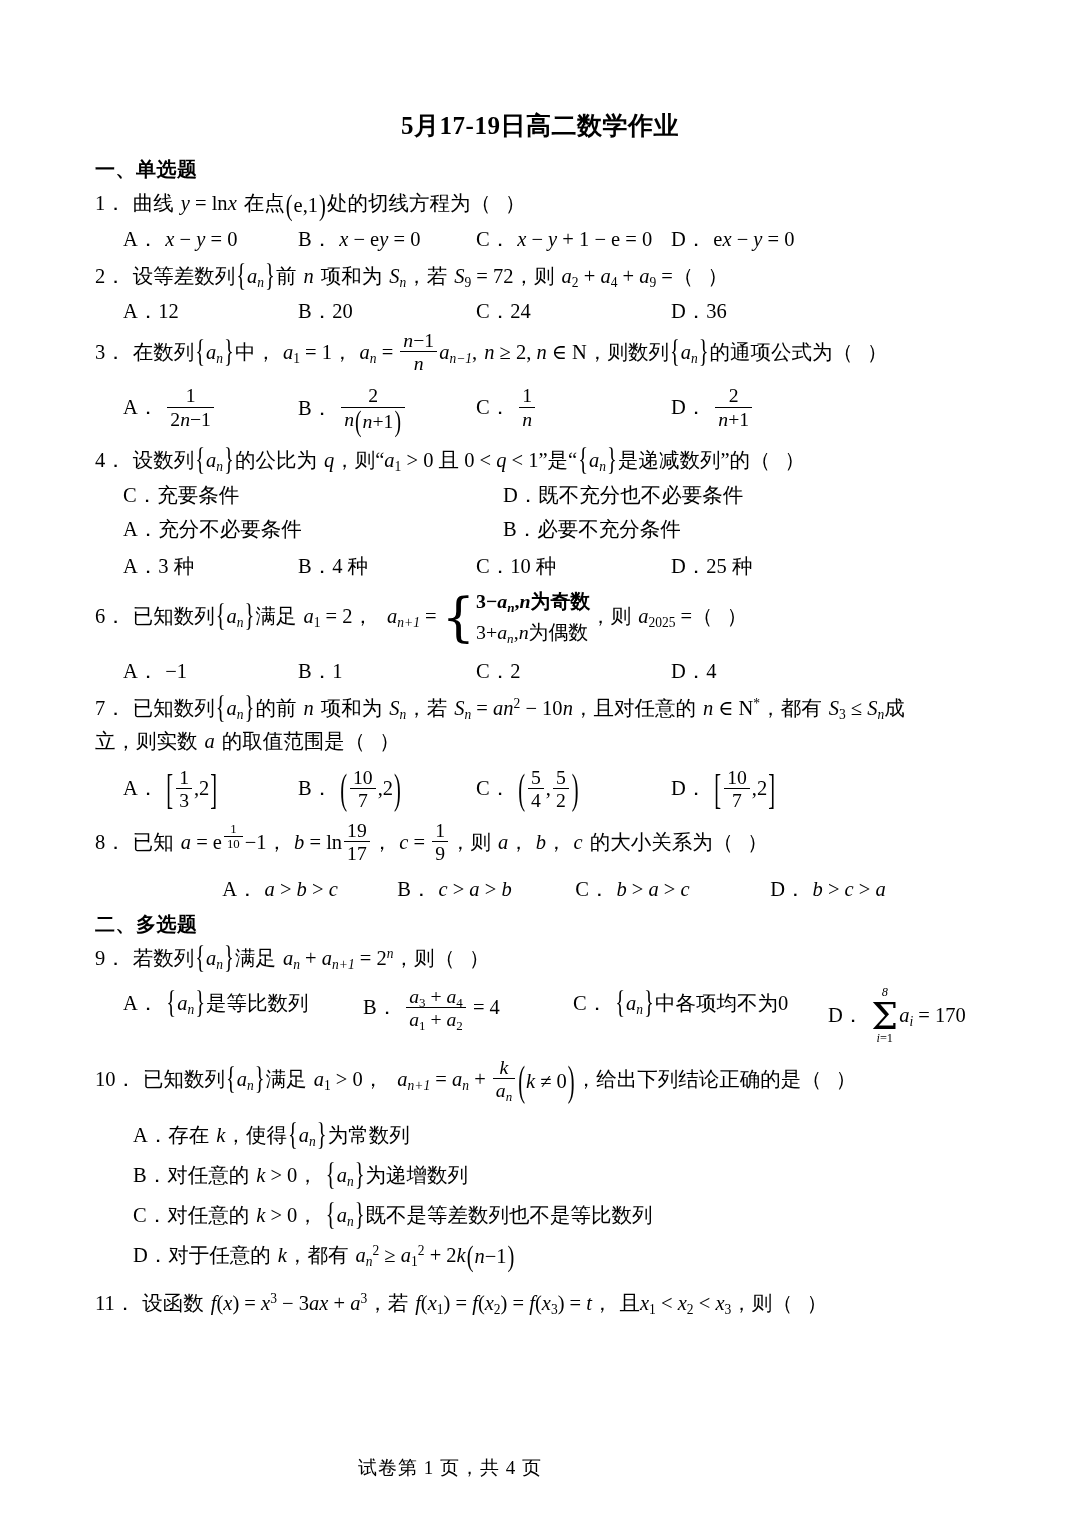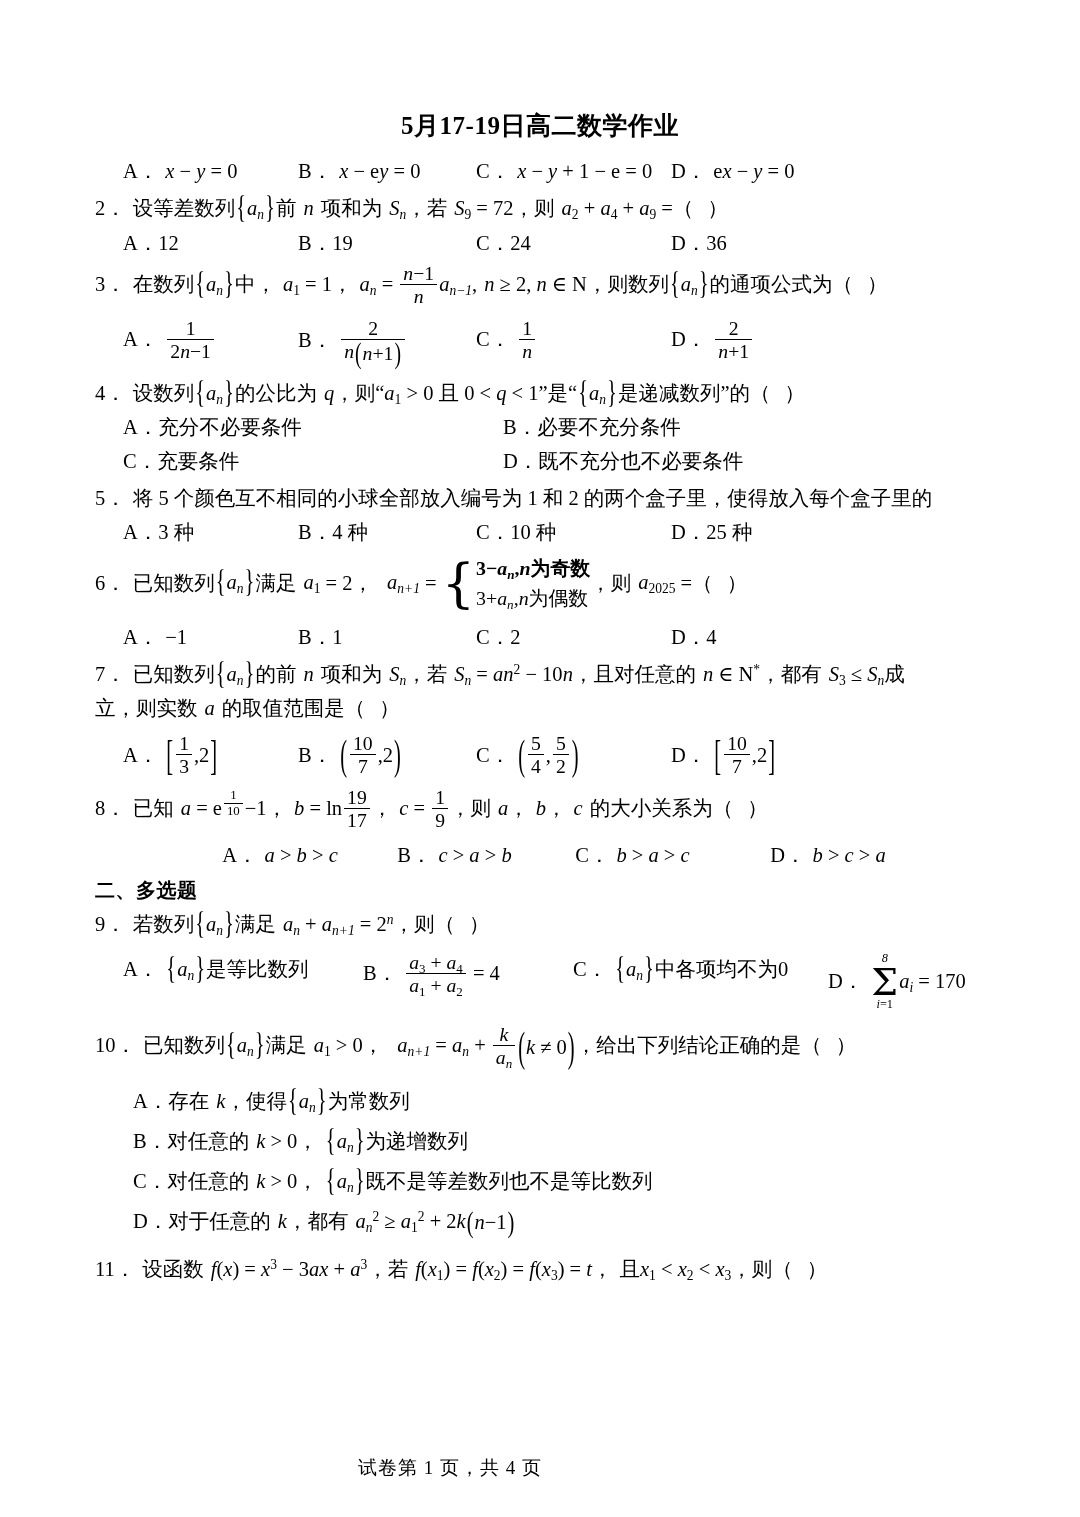--- a/index.html
+++ b/index.html
@@ -211,37 +211,41 @@
   .sp2 { display: inline-block; width: 14px; }
 </style>
 </head>
 <body>
 
 <div class="page">
 <div class="content">
 
   <div class="doc-title">5月17-19日高二数学作业</div>
 
-
-  <div class="q">
+  <div class="section-head">一、单选题</div>
+
+  <div class="q">
+    <div class="q-stem">
+      <span class="q-num">1．</span><span class="sp"></span>曲线<span class="sp"></span><span class="m">y</span> <span class="mr">=</span> <span class="mr">ln</span><span class="m">x</span><span class="sp"></span>在点<span class="brk"><span class="dl sm">(</span><span class="mr">e</span><span class="mr">,1</span><span class="dr sm">)</span></span>处的切线方程为（<span class="sp2"></span>）
+    </div>
     <div class="opts-row c4">
       <span class="opt">A．<span class="sp"></span><span class="m">x</span> <span class="mr">−</span> <span class="m">y</span> <span class="mr">= 0</span></span>
       <span class="opt">B．<span class="sp"></span><span class="m">x</span> <span class="mr">−</span> <span class="mr">e</span><span class="m">y</span> <span class="mr">= 0</span></span>
       <span class="opt">C．<span class="sp"></span><span class="m">x</span> <span class="mr">−</span> <span class="m">y</span> <span class="mr">+ 1 − e = 0</span></span>
       <span class="opt">D．<span class="sp"></span><span class="mr">e</span><span class="m">x</span> <span class="mr">−</span> <span class="m">y</span> <span class="mr">= 0</span></span>
     </div>
   </div>
 
   <div class="q">
     <div class="q-stem">
       <span class="q-num">2．</span><span class="sp"></span>设等差数列<span class="set"><span class="bc">{</span><span class="m">a<sub>n</sub></span><span class="bc">}</span></span>前<span class="sp"></span><span class="m">n</span><span class="sp"></span>项和为<span class="sp"></span><span class="m">S<sub>n</sub></span>，若<span class="sp"></span><span class="m">S<sub class="up">9</sub></span> <span class="mr">= 72</span>，则<span class="sp"></span><span class="m">a<sub class="up">2</sub></span> <span class="mr">+</span> <span class="m">a<sub class="up">4</sub></span> <span class="mr">+</span> <span class="m">a<sub class="up">9</sub></span> <span class="mr">=</span>（<span class="sp2"></span>）
     </div>
     <div class="opts-row c4">
       <span class="opt">A．12</span>
-      <span class="opt">B．19</span>
+      <span class="opt">B．20</span>
       <span class="opt">C．24</span>
       <span class="opt">D．36</span>
     </div>
   </div>
 
   <div class="q">
     <div class="q-stem">
       <span class="q-num">3．</span><span class="sp"></span>在数列<span class="set"><span class="bc">{</span><span class="m">a<sub>n</sub></span><span class="bc">}</span></span>中，<span class="sp"></span><span class="m">a<sub class="up">1</sub></span> <span class="mr">= 1</span>，<span class="sp"></span><span class="m">a<sub>n</sub></span> <span class="mr">=</span> <span class="frac"><span class="fn"><span class="m">n</span><span class="mr">−1</span></span><span class="fd"><span class="m">n</span></span></span><span class="m">a<sub>n−1</sub></span>,<span class="sp"></span><span class="m">n</span> <span class="mr">≥ 2,</span> <span class="m">n</span> <span class="mr">∈ N</span>，则数列<span class="set"><span class="bc">{</span><span class="m">a<sub>n</sub></span><span class="bc">}</span></span>的通项公式为（<span class="sp2"></span>）
     </div>
     <div class="opts-row c4" style="margin-top:10px;">
@@ -250,33 +254,30 @@
       <span class="opt">C．<span class="sp"></span><span class="frac"><span class="fn"><span class="mr">1</span></span><span class="fd"><span class="m">n</span></span></span></span>
       <span class="opt">D．<span class="sp"></span><span class="frac"><span class="fn"><span class="mr">2</span></span><span class="fd"><span class="m">n</span><span class="mr">+1</span></span></span></span>
     </div>
   </div>
 
   <div class="q" style="margin-top:10px;">
     <div class="q-stem">
       <span class="q-num">4．</span><span class="sp"></span>设数列<span class="set"><span class="bc">{</span><span class="m">a<sub>n</sub></span><span class="bc">}</span></span>的公比为<span class="sp"></span><span class="m">q</span>，则“<span class="m">a<sub class="up">1</sub></span> <span class="mr">&gt; 0</span> 且 <span class="mr">0 &lt;</span> <span class="m">q</span> <span class="mr">&lt; 1</span>”是“<span class="set"><span class="bc">{</span><span class="m">a<sub>n</sub></span><span class="bc">}</span></span>是递减数列”的（<span class="sp2"></span>）
     </div>
     <div class="opts-row c2">
+      <span class="opt">C．充要条件</span>
+      <span class="opt">D．既不充分也不必要条件</span>
+    </div>
+    <div class="opts-row c2">
       <span class="opt">A．充分不必要条件</span>
       <span class="opt">B．必要不充分条件</span>
     </div>
-    <div class="opts-row c2">
-      <span class="opt">C．充要条件</span>
-      <span class="opt">D．既不充分也不必要条件</span>
-    </div>
-  </div>
-
-  <div class="q">
-    <div class="q-stem">
-      <span class="q-num">5．</span><span class="sp"></span><span>将 5 个颜色互不相同的小球全部放入编号为 1 和 2 的两个盒子里，使得放入每个盒子里的</span>
-    </div>
+  </div>
+
+  <div class="q">
     <div class="opts-row c4">
       <span class="opt">A．3 种</span>
       <span class="opt">B．4 种</span>
       <span class="opt">C．10 种</span>
       <span class="opt">D．25 种</span>
     </div>
   </div>
 
   <div class="q" style="">
     <div class="q-stem">

